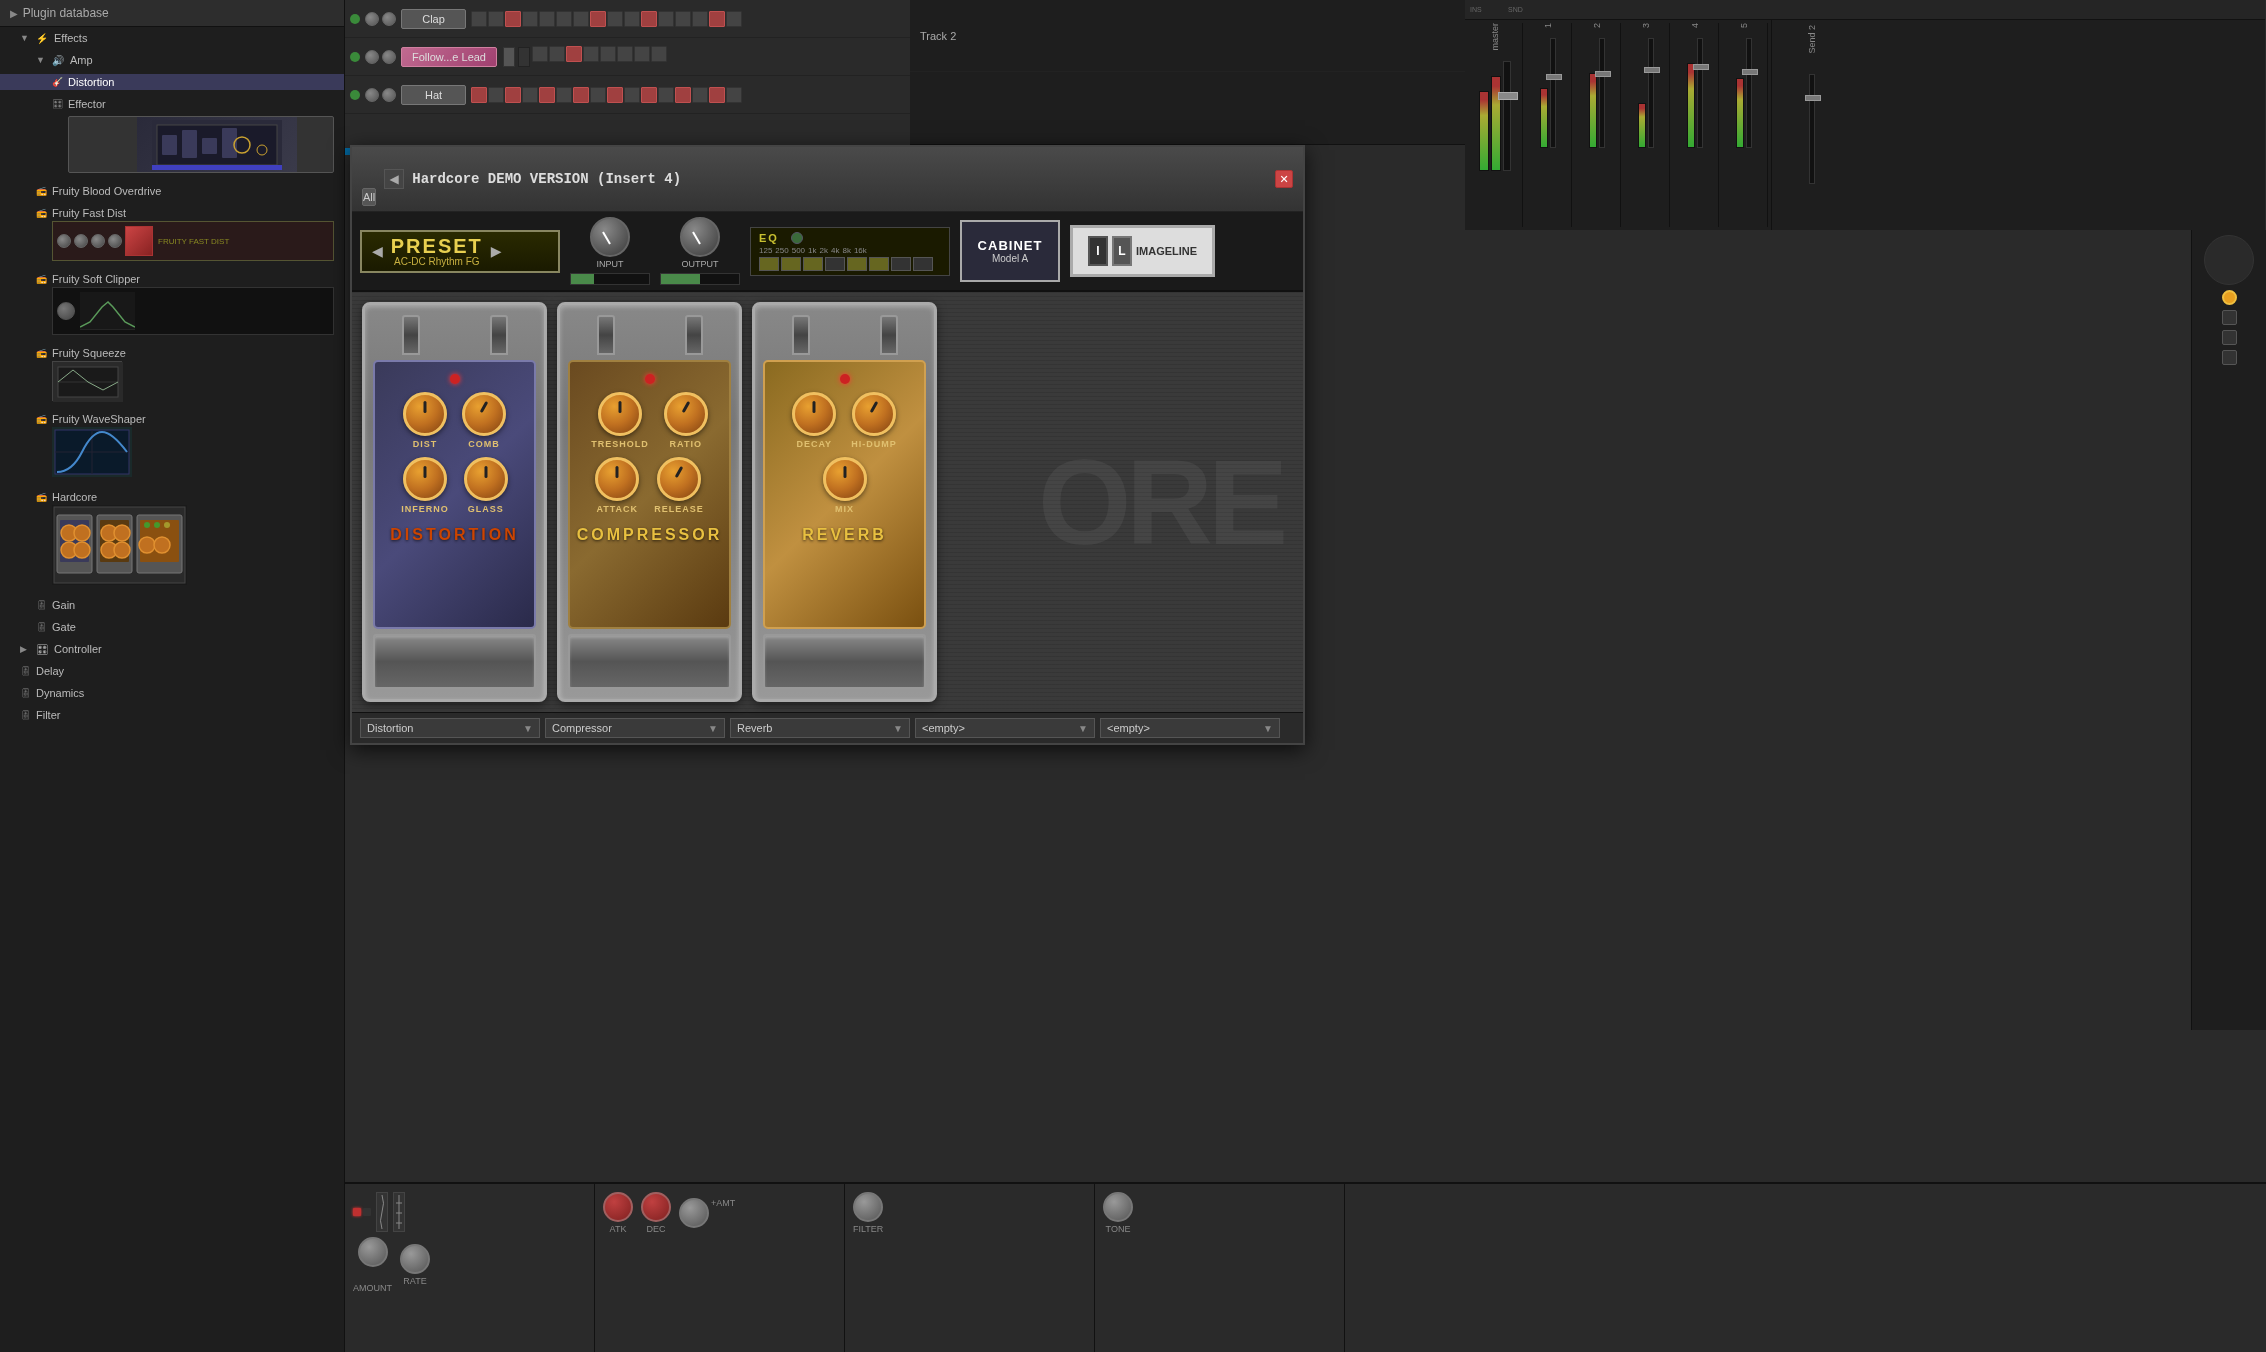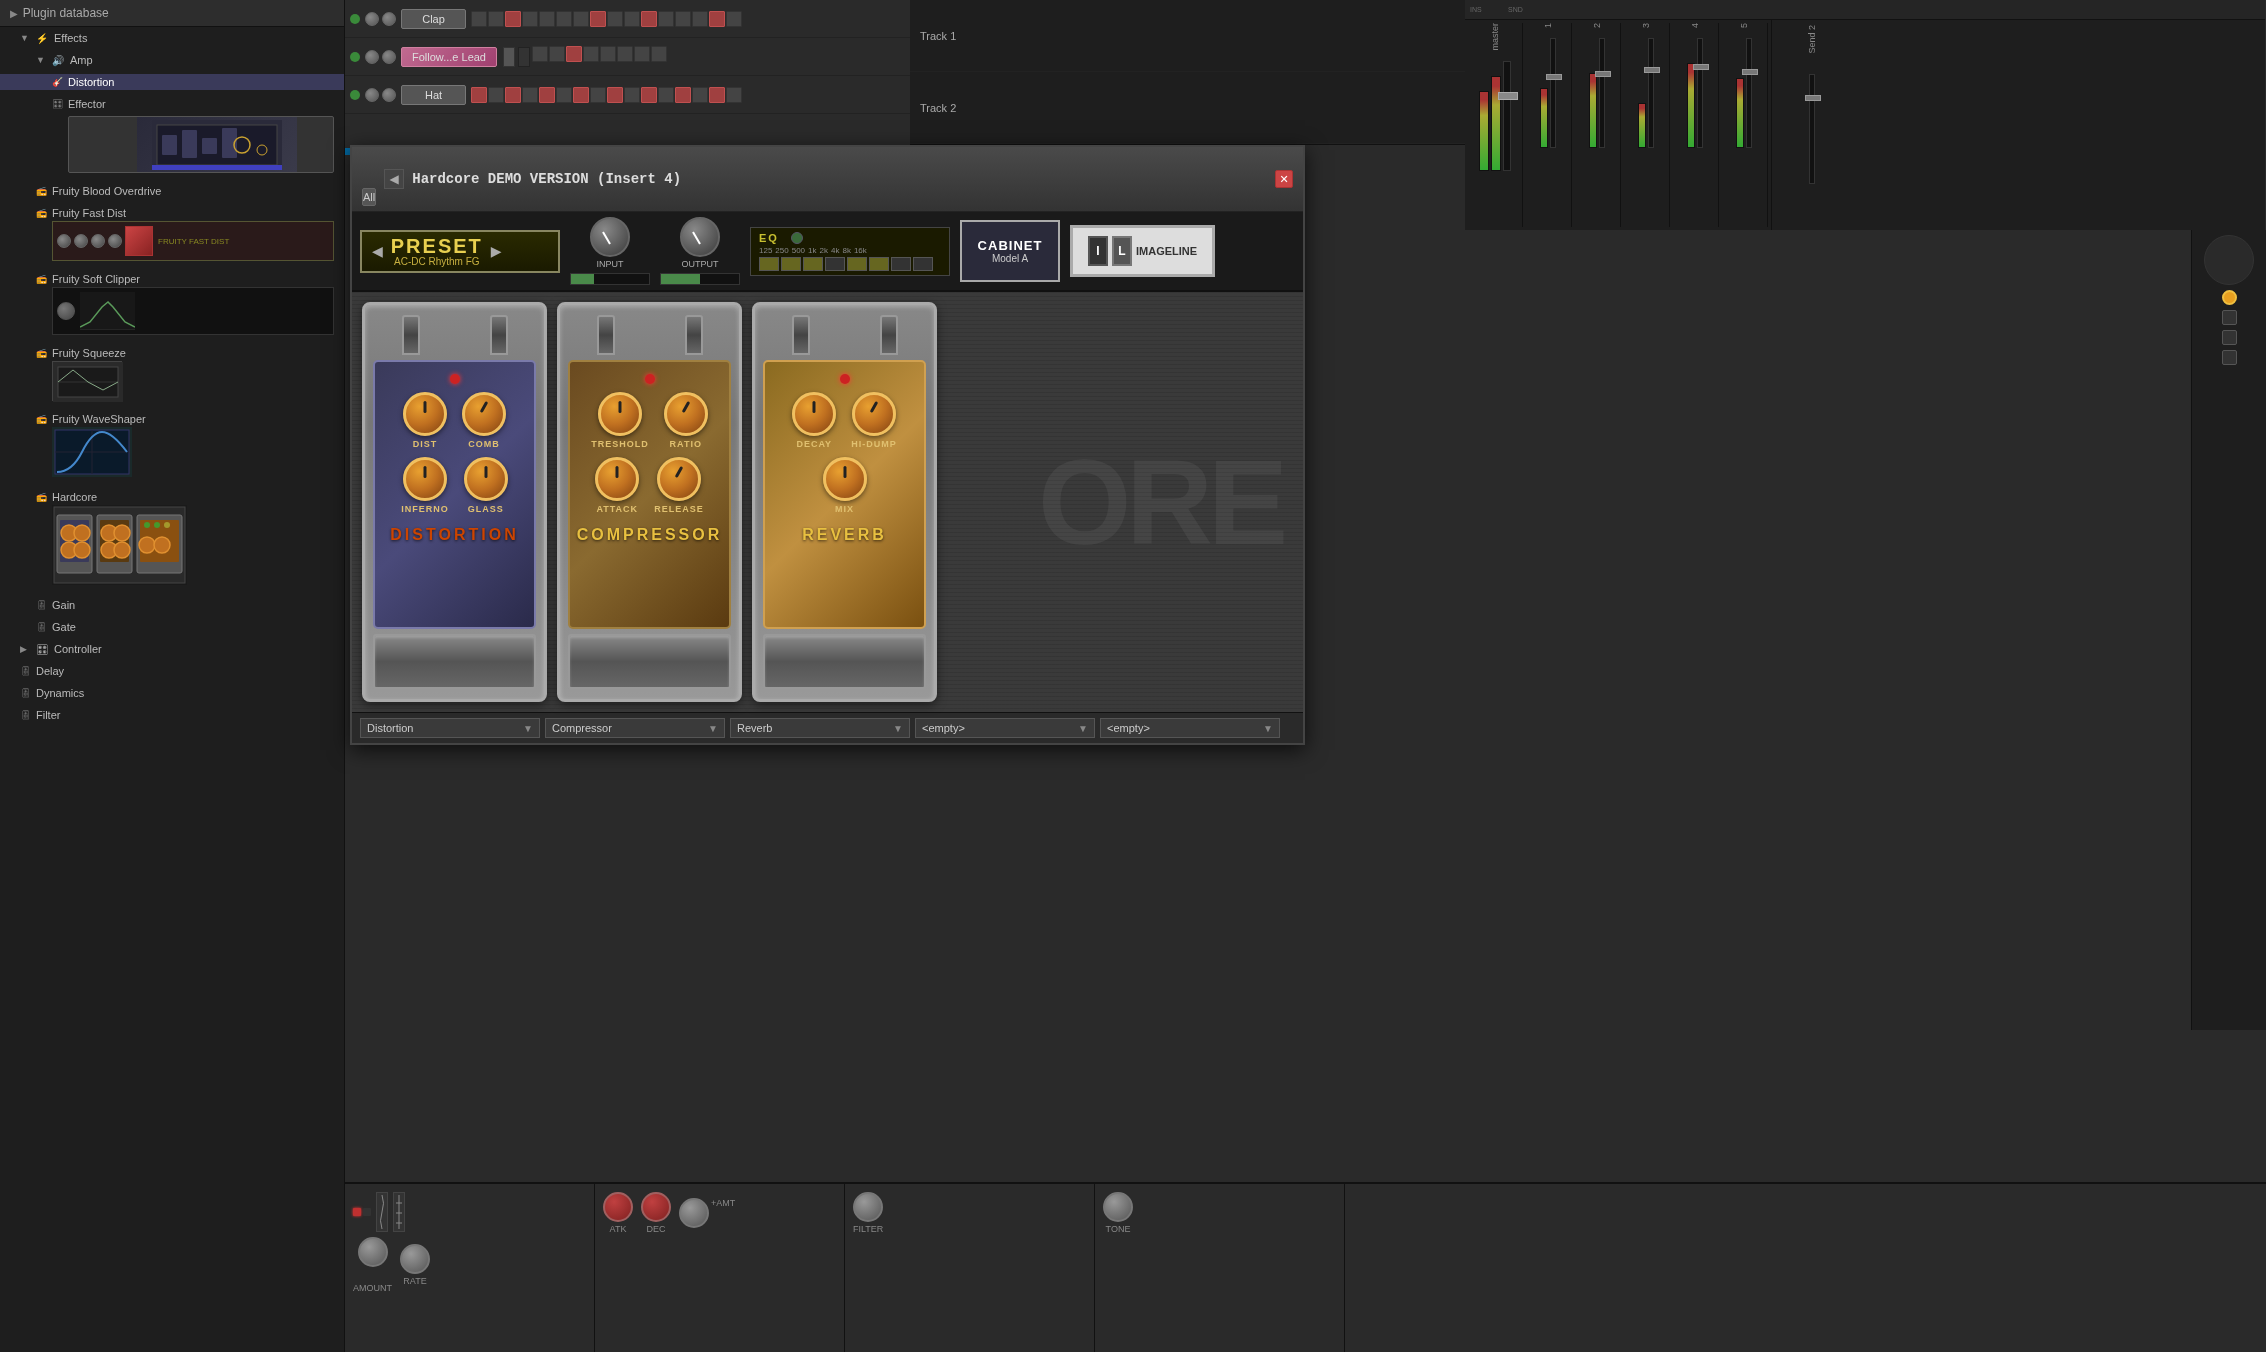--- a/index.html
+++ b/index.html
@@ -788,23 +788,20 @@
       <div class="step-btn on"></div>
       <div class="step-btn"></div>
       <div class="step-btn on"></div>
       <div class="step-btn"></div>
     </div>
   </div>
 </div>
 
 <div id="track-area">
   <div class="track-row">
-    <span class="track-name">Track 1</span>
-  </div>
-  <div class="track-row">
     <span class="track-name">Track 2</span>
   </div>
 </div>
 
 <div style="position:absolute; left:1465px; top:0; width:800px; height:230px; background:#1e1e1e; display:flex; overflow:hidden;">
 
   <div style="display:flex; flex-direction:column; width:100%; padding:0;">
     <div style="display:flex; height:20px; align-items:center; padding:2px 5px; gap:3px; background:#252525; border-bottom:1px solid #111;">
       <span style="font-size:7px;color:#666;width:35px;">INS</span>
       <span style="font-size:7px;color:#666;width:35px;">SND</span>

